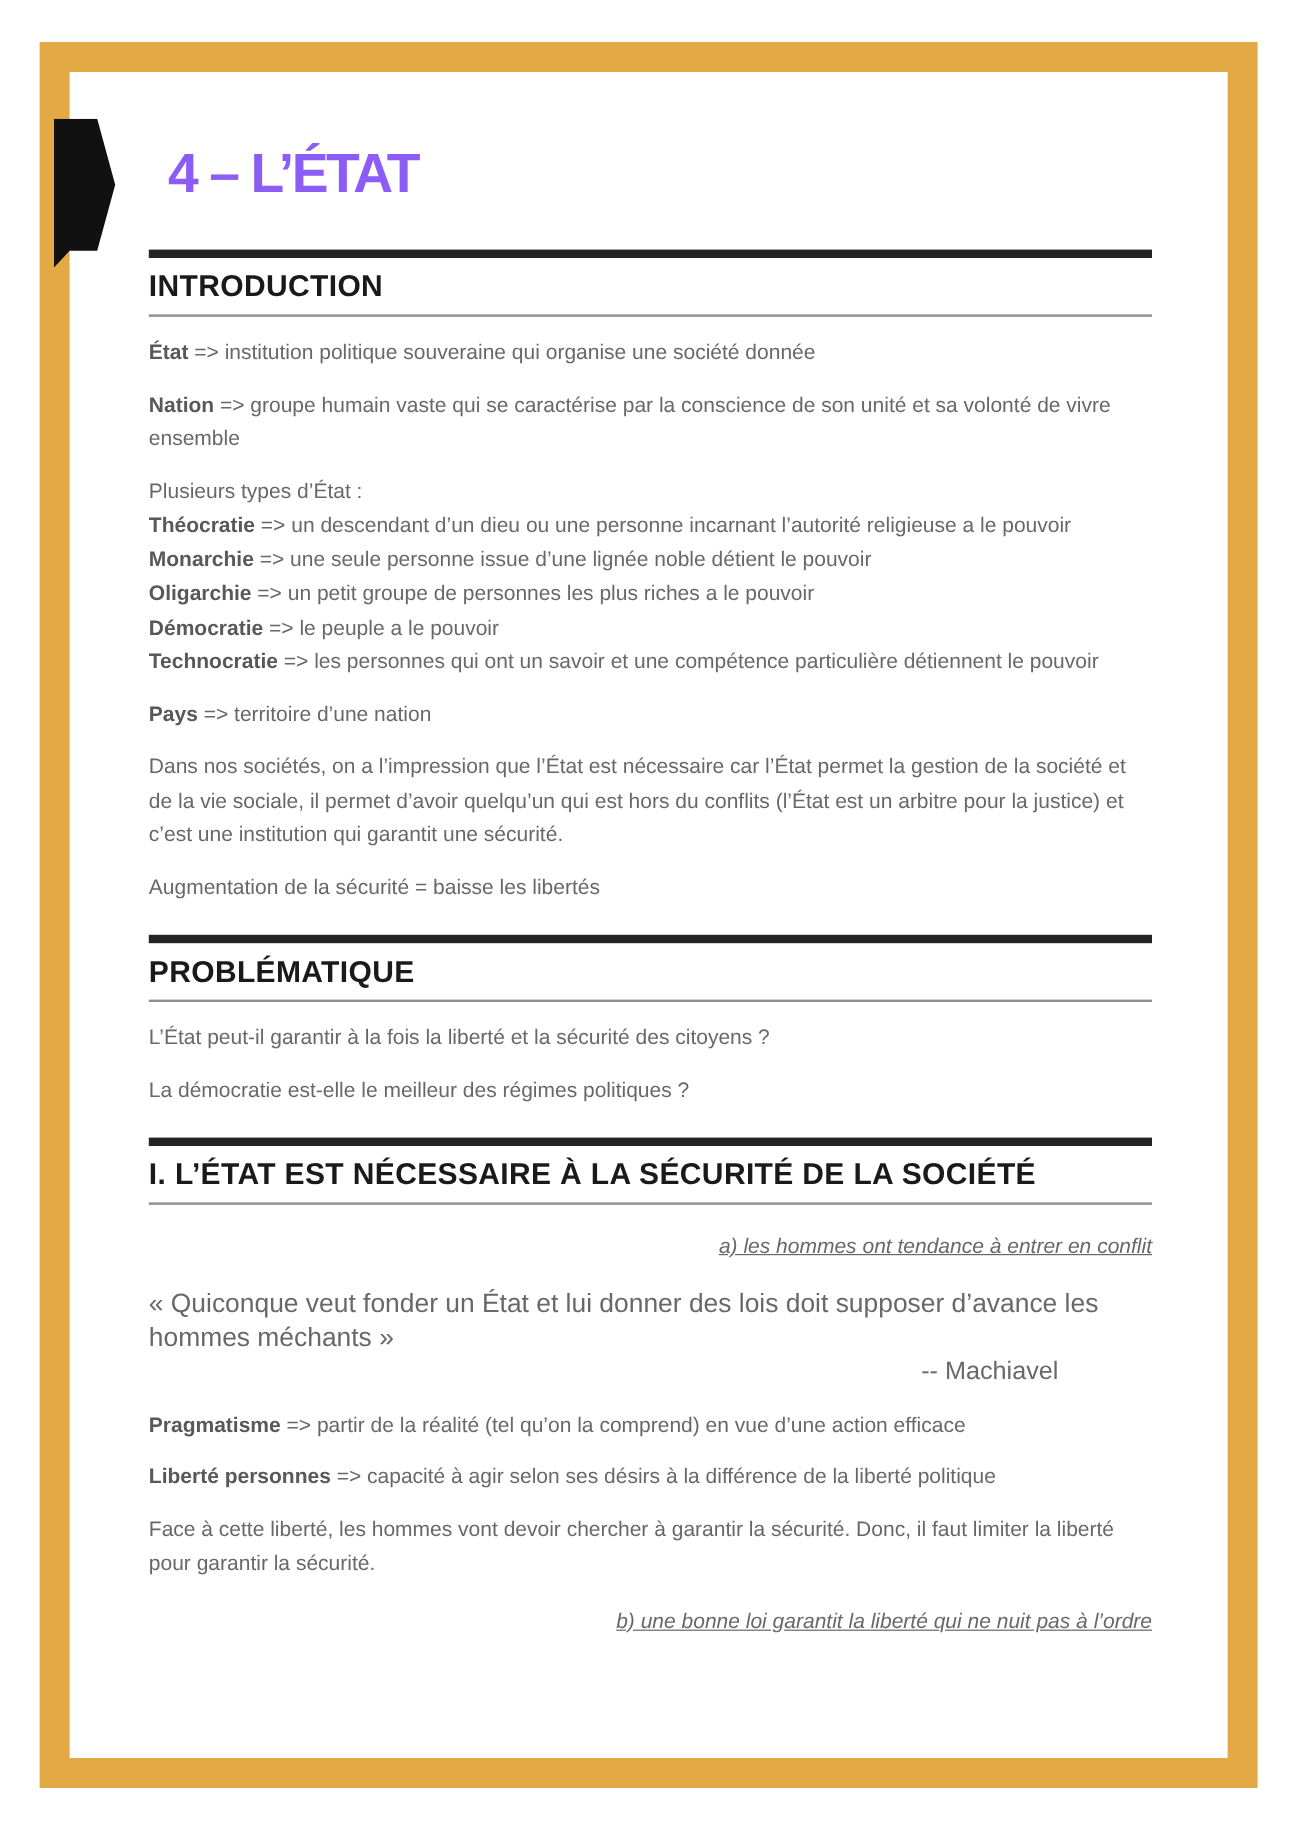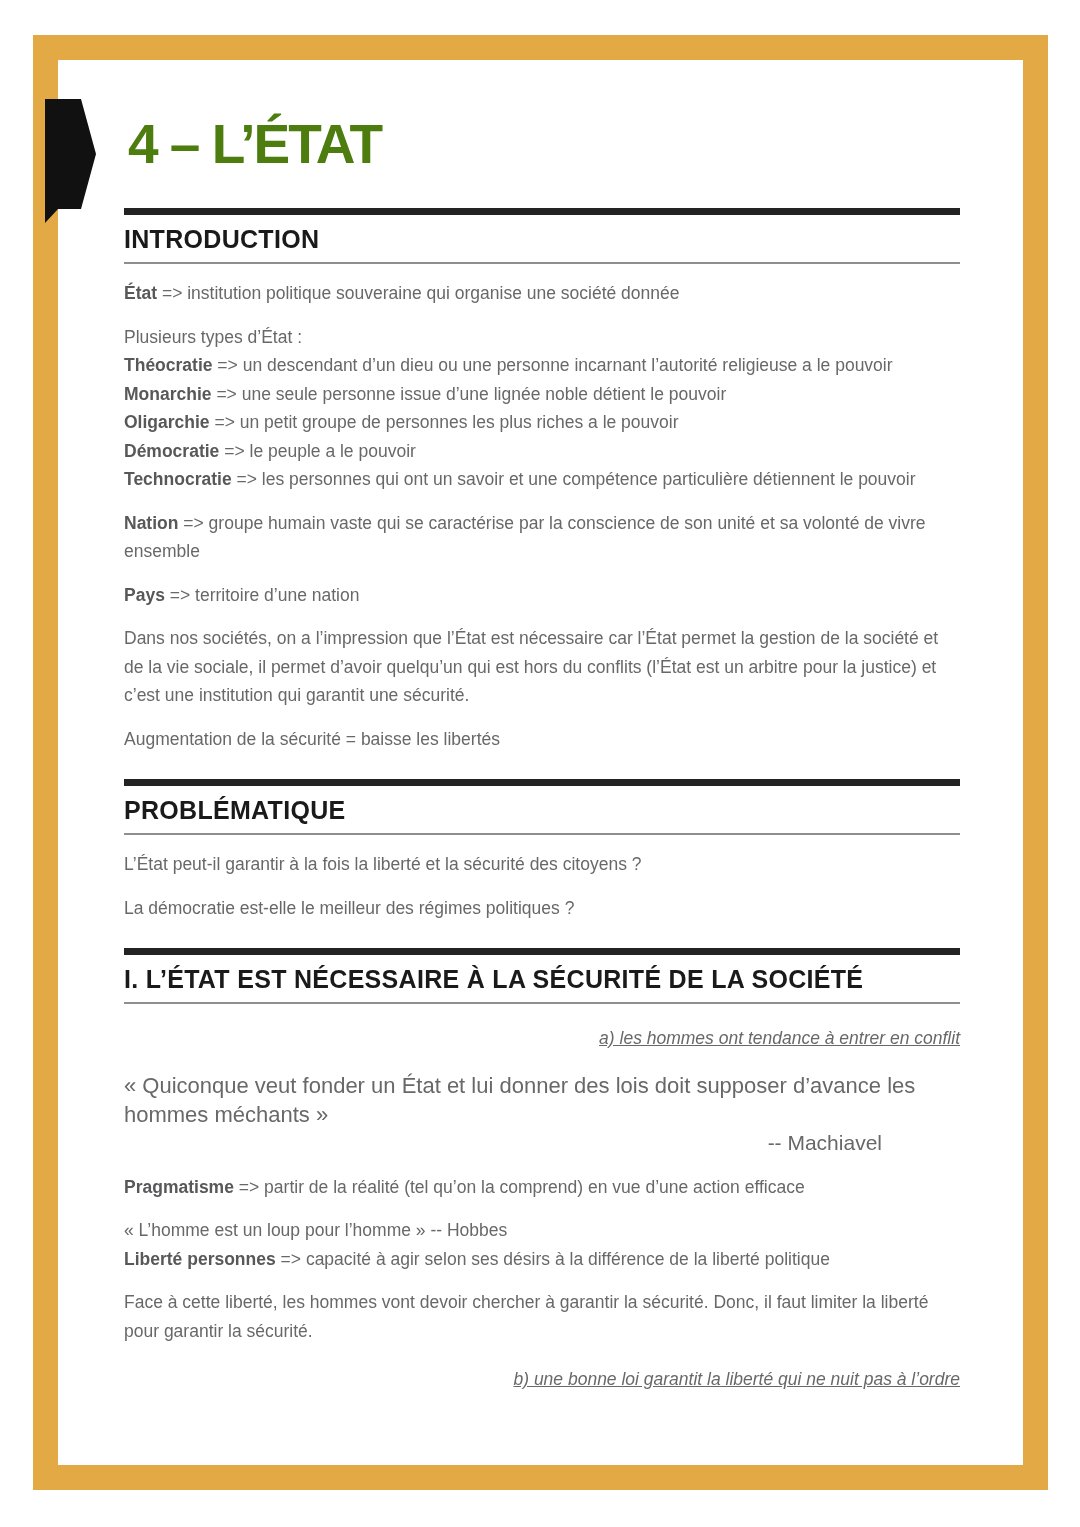--- a/index.html
+++ b/index.html
@@ -36,26 +36,26 @@
     z-index: 5;
   }
   .content {
     position: absolute;
     left: 124px;
     top: 60px;
     width: 836px;
     z-index: 4;
   }
   .doc-title {
-    margin: 46px 0 0 4px;
-    font-size: 55px;
+    margin: 46px 0 0 16px;
+    font-size: 46px;
     line-height: 76px;
     font-weight: 800;
     letter-spacing: -2px;
-    color: #4d7c0f;
+    color: #8b5cf6;
   }
   .section {
     margin: 26px 0 0 0;
   }
   .rule-thick {
     height: 7px;
     background: var(--bar);
   }
   .rule-thin {
     height: 2px;
@@ -121,29 +121,29 @@
   <div id="blocks">
       <div class="section">
         <div class="rule-thick"></div>
         <div class="section-title">INTRODUCTION</div>
         <div class="rule-thin"></div>
       </div>
       <p class="para">
         <span class="tline"><strong>État</strong><span> =&gt; institution politique souveraine qui organise une société donnée</span></span>
       </p>
       <p class="para">
+        <span class="tline"><strong>Nation</strong><span> =&gt; groupe humain vaste qui se caractérise par la conscience de son unité et sa volonté de vivre ensemble</span></span>
+      </p>
+      <p class="para">
         <span class="tline"><span>Plusieurs types d’État :</span></span>
         <span class="tline"><strong>Théocratie</strong><span> =&gt; un descendant d’un dieu ou une personne incarnant l’autorité religieuse a le pouvoir</span></span>
         <span class="tline"><strong>Monarchie</strong><span> =&gt; une seule personne issue d’une lignée noble détient le pouvoir</span></span>
         <span class="tline"><strong>Oligarchie</strong><span> =&gt; un petit groupe de personnes les plus riches a le pouvoir</span></span>
         <span class="tline"><strong>Démocratie</strong><span> =&gt; le peuple a le pouvoir</span></span>
         <span class="tline"><strong>Technocratie</strong><span> =&gt; les personnes qui ont un savoir et une compétence particulière détiennent le pouvoir</span></span>
-      </p>
-      <p class="para">
-        <span class="tline"><strong>Nation</strong><span> =&gt; groupe humain vaste qui se caractérise par la conscience de son unité et sa volonté de vivre ensemble</span></span>
       </p>
       <p class="para">
         <span class="tline"><strong>Pays</strong><span> =&gt; territoire d’une nation</span></span>
       </p>
       <p class="para">Dans nos sociétés, on a l’impression que l’État est nécessaire car l’État permet la gestion de la société et de la vie sociale, il permet d’avoir quelqu’un qui est hors du conflits (l’État est un arbitre pour la justice) et c’est une institution qui garantit une sécurité.</p>
       <p class="para">Augmentation de la sécurité = baisse les libertés</p>
       <div class="section">
         <div class="rule-thick"></div>
         <div class="section-title">PROBLÉMATIQUE</div>
         <div class="rule-thin"></div>
@@ -157,19 +157,18 @@
       </div>
       <p class="sub">a) les hommes ont tendance à entrer en conflit</p>
       <div class="quoteblock">
         <p class="quote-line">« Quiconque veut fonder un État et lui donner des lois doit supposer d’avance les hommes méchants »</p>
         <p class="attribution">-- Machiavel</p>
       </div>
       <p class="para">
         <span class="tline"><strong>Pragmatisme</strong><span> =&gt; partir de la réalité (tel qu’on la comprend) en vue d’une action efficace</span></span>
       </p>
       <p class="para">
-        <span class="tline"><span>« L’homme est un loup pour l’homme » -- Hobbes</span></span>
         <span class="tline"><strong>Liberté personnes</strong><span> =&gt; capacité à agir selon ses désirs à la différence de la liberté politique</span></span>
       </p>
       <p class="para">Face à cette liberté, les hommes vont devoir chercher à garantir la sécurité. Donc, il faut limiter la liberté pour garantir la sécurité.</p>
       <p class="sub">b) une bonne loi garantit la liberté qui ne nuit pas à l’ordre</p>
     </div>
 </div>
 
 </body></html>

